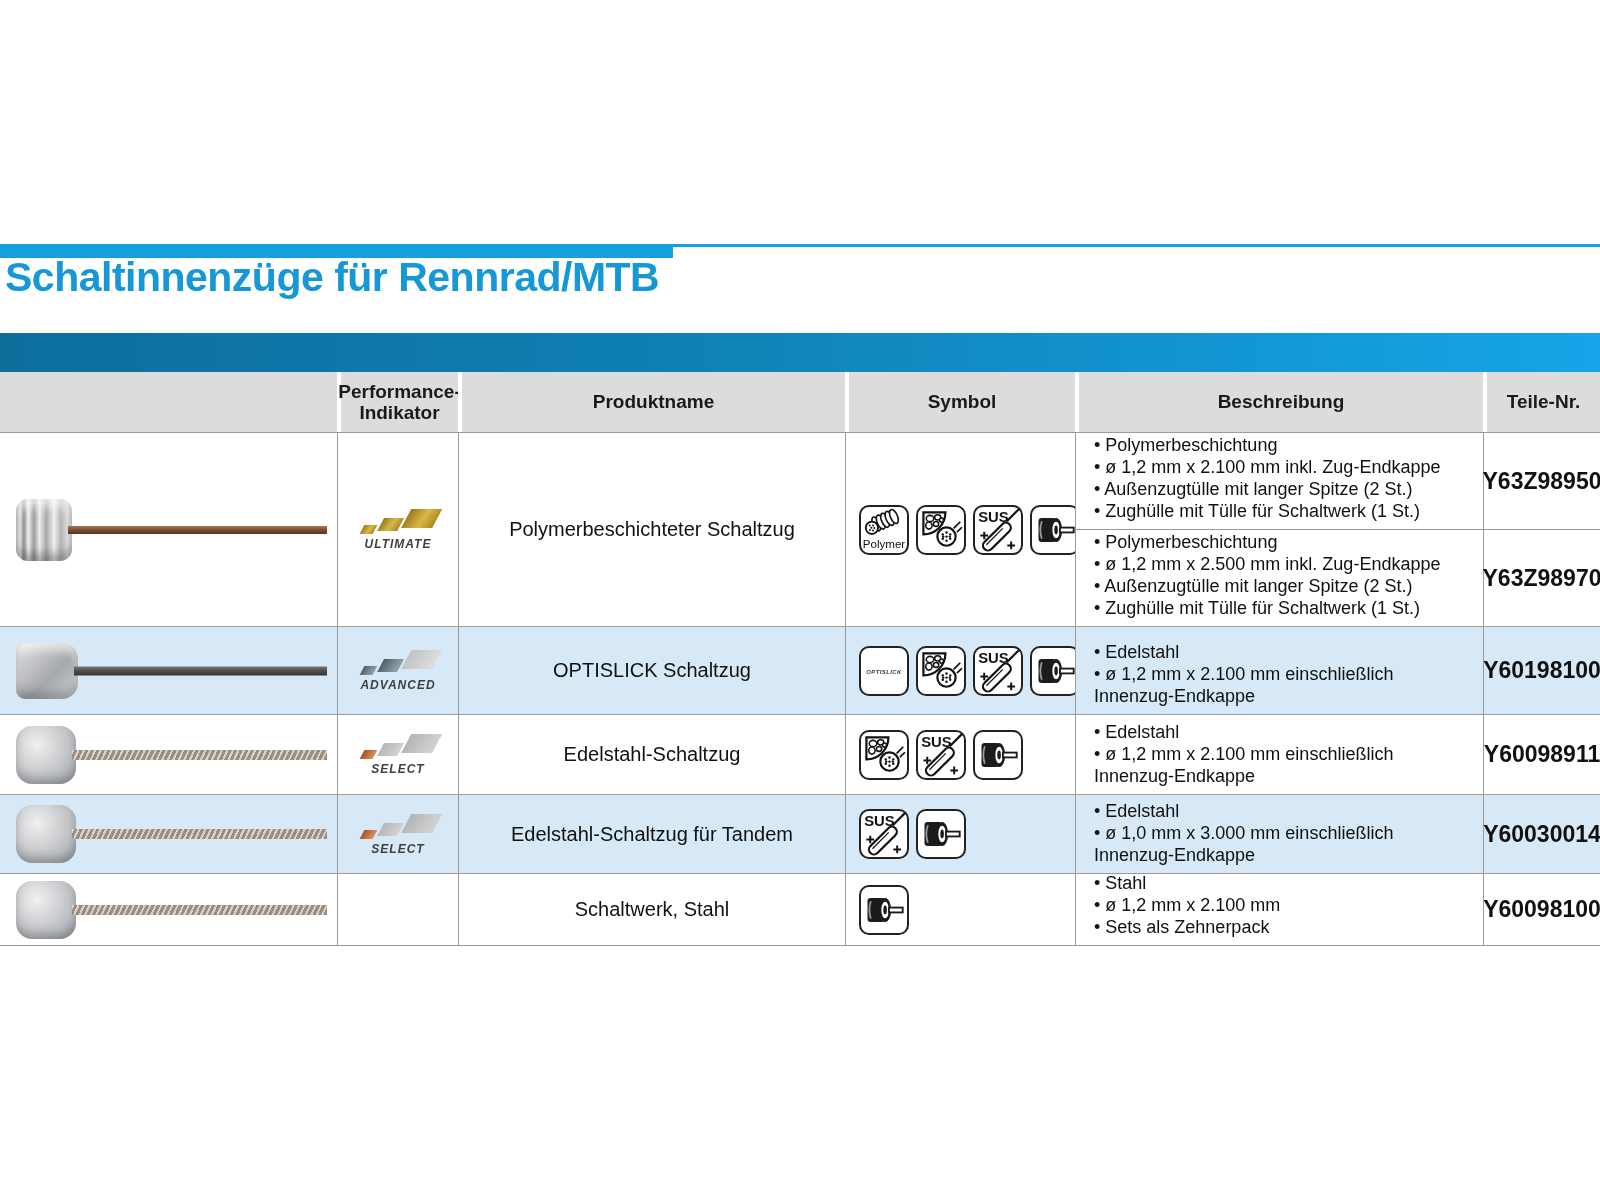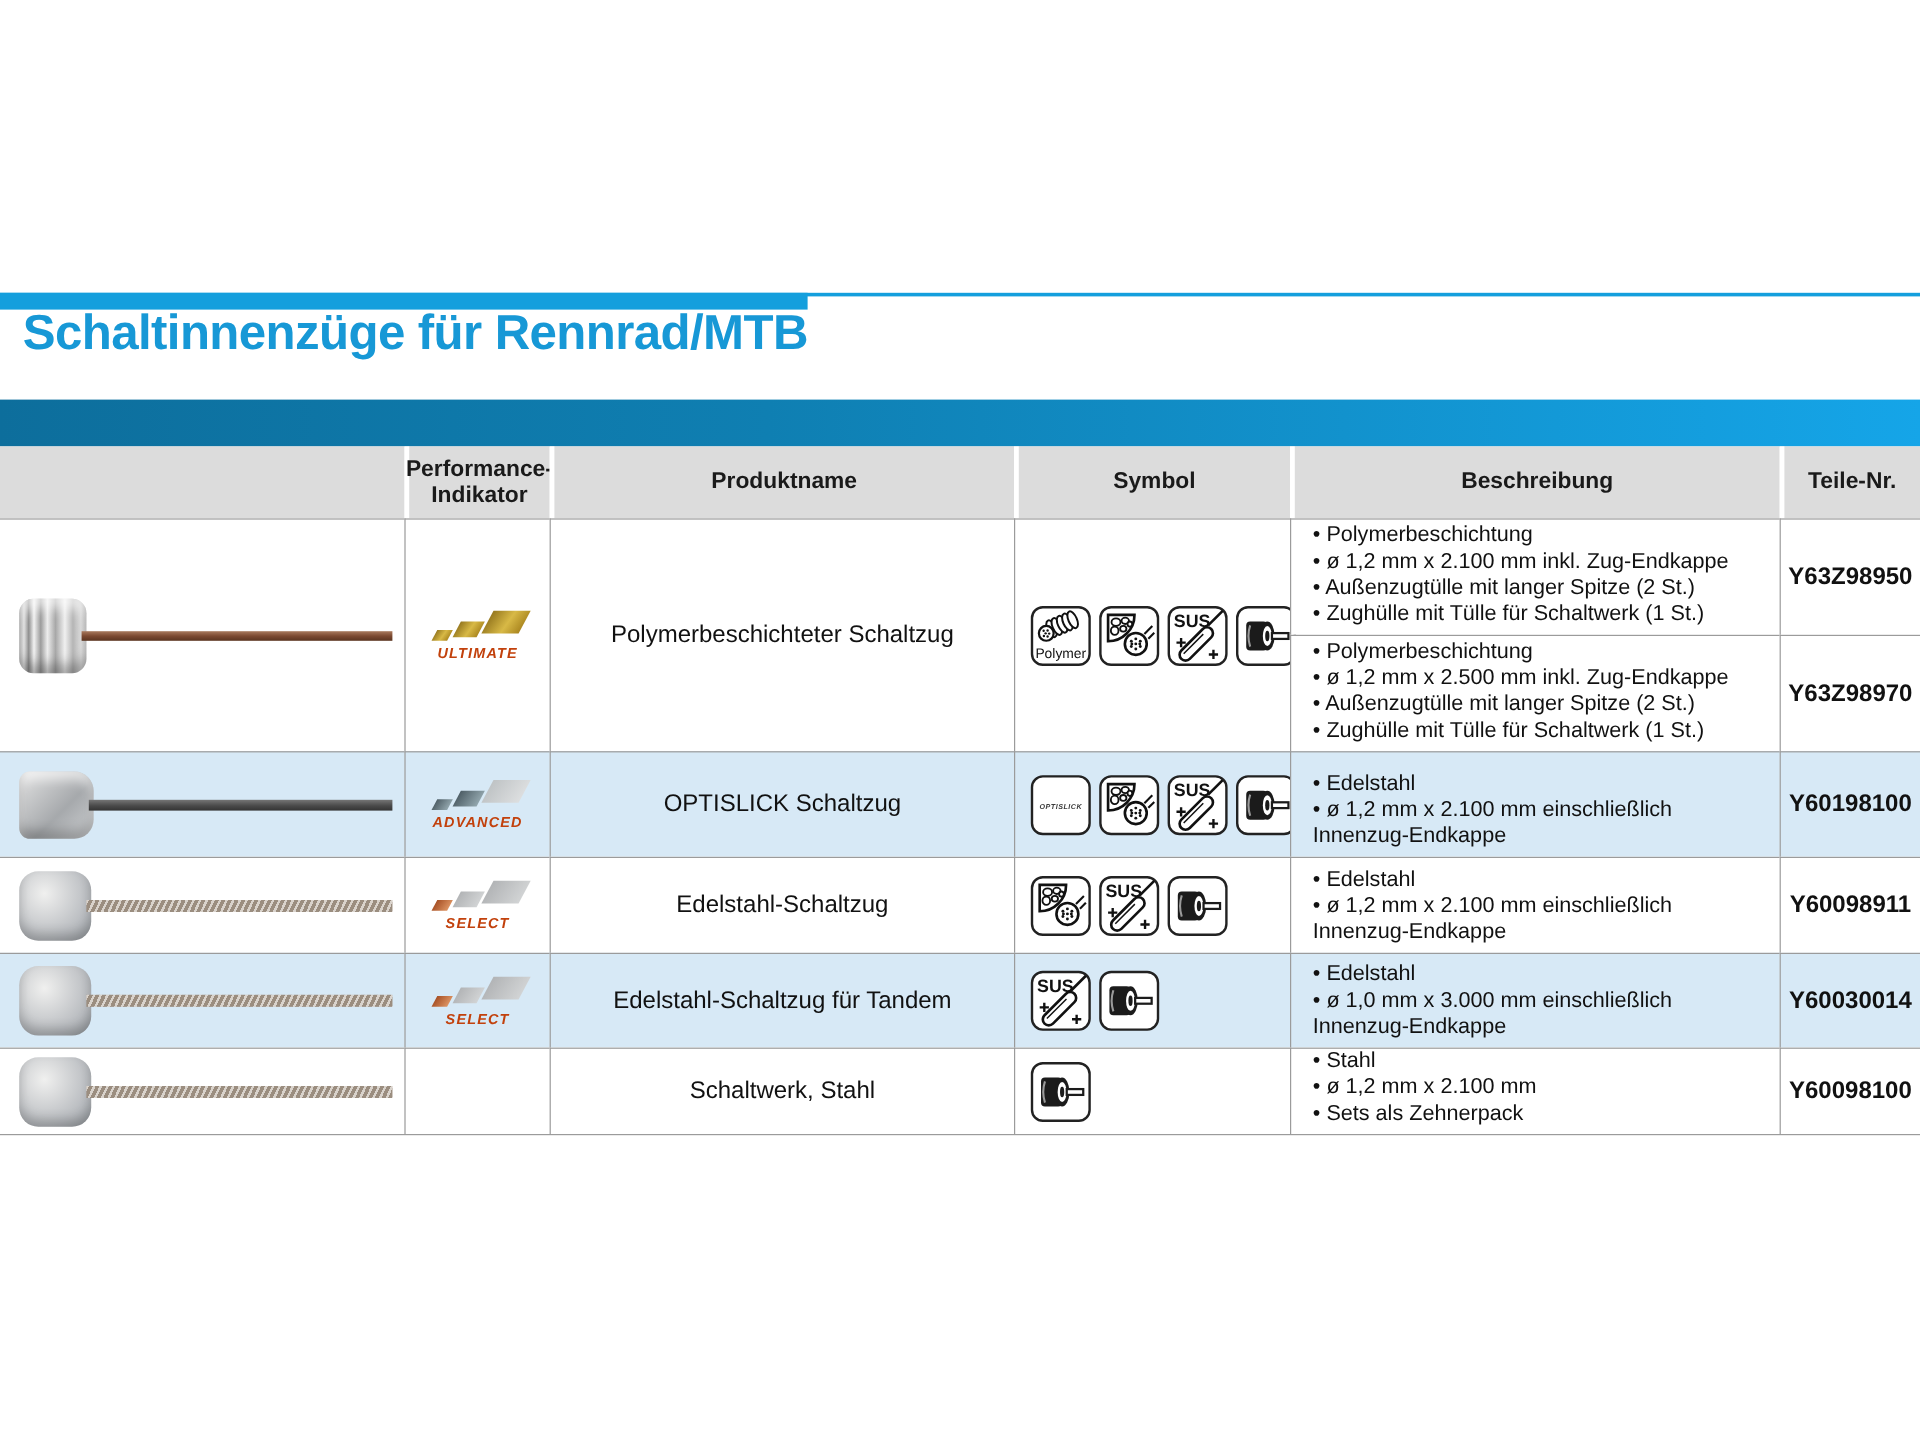--- a/index.html
+++ b/index.html
@@ -2,21 +2,21 @@
 <html><head>
 <meta charset="utf-8">
 <style>
   * { margin:0; padding:0; box-sizing:border-box; }
   body { background:#fff; font-family:"Liberation Sans", sans-serif; }
   .page { position:relative; width:1600px; height:1200px; background:#fff; overflow:hidden; }
 
   
   .top-rule { position:absolute; top:244px; left:0; width:1600px; height:3px; background:#149fdd; }
   .top-bar  { position:absolute; top:244px; left:0; width:673px; height:14px; background:#149fdd; }
-  .page-title { position:absolute; top:254px; left:19px; font-size:41px; font-weight:bold; color:#1798d6; letter-spacing:-0.5px; }
+  .page-title { position:absolute; top:254px; left:5px; font-size:41px; font-weight:bold; color:#1798d6; letter-spacing:-0.5px; }
 
   
   .band { position:absolute; top:333px; left:0; width:1600px; height:39px;
           background:linear-gradient(90deg,#0d6e9c 0%, #0f7fb2 40%, #15a5e8 100%); }
 
   
   .table { position:absolute; top:372px; left:0; width:1600px; display:grid;
            grid-template-columns:337px 121px 387px 230px 408px 117px;
            grid-template-rows:60px 97px 97px 88px 80px 79px 72px;
            border-bottom:1px solid #9b9b9b; }
@@ -29,31 +29,31 @@
   .span2 { grid-row:span 2; }
 
   .name-cell { display:flex; align-items:center; justify-content:center; text-align:center;
                font-size:20px; color:#111; padding:0 10px; }
   .desc-cell { display:flex; flex-direction:column; justify-content:flex-end;
                padding:6px 8px 6px 18px; font-size:18px; color:#111; }
   .desc-cell ul { list-style:none; }
   .desc-cell li { line-height:1.22; }
   .desc-cell li::before { content:"• "; }
   .part-cell { display:flex; align-items:center; justify-content:center;
-               font-weight:bold; font-size:20px; color:#111; }
+               font-weight:bold; font-size:23px; color:#111; }
 
   
   .pi-cell { display:flex; align-items:center; justify-content:center; }
   .pi { display:flex; flex-direction:column; align-items:center; }
   .pi-bars { display:flex; align-items:flex-end; gap:4px; height:26px; margin-bottom:3px; }
   .pi-bars span { display:block; transform:skewX(-28deg); }
   .pi .b1 { width:13px; height:9px; }
   .pi .b2 { width:20px; height:13px; transform:skewX(-28deg) translateY(-3px); }
   .pi .b3 { width:31px; height:19px; transform:skewX(-28deg) translateY(-6px); }
-  .pi-label { font-style:italic; font-weight:bold; font-size:12px; letter-spacing:1px; color:#c2410c; }
+  .pi-label { font-style:italic; font-weight:bold; font-size:12px; letter-spacing:1px; color:#404040; }
   .pi-ultimate .b1, .pi-ultimate .b2, .pi-ultimate .b3 { background:linear-gradient(100deg,#96781f,#d8b946 55%,#aa861f); }
   .pi-advanced .b1, .pi-advanced .b2 { background:linear-gradient(100deg,#4e5e66,#93a7ae); }
   .pi-advanced .b3 { background:linear-gradient(100deg,#bfc3c5,#dddfe0); }
   .pi-select .b1 { background:linear-gradient(100deg,#a64f24,#dd9463); }
   .pi-select .b2, .pi-select .b3 { background:linear-gradient(100deg,#b2b4b6,#d2d4d5); }
 
   
   .sym-cell { display:flex; align-items:center; gap:7px; padding-left:13px; }
   .icon-box { width:50px; height:50px; border:2.5px solid #222; border-radius:10px;
               background:#fff; flex:0 0 auto; display:flex; align-items:center; justify-content:center; }

